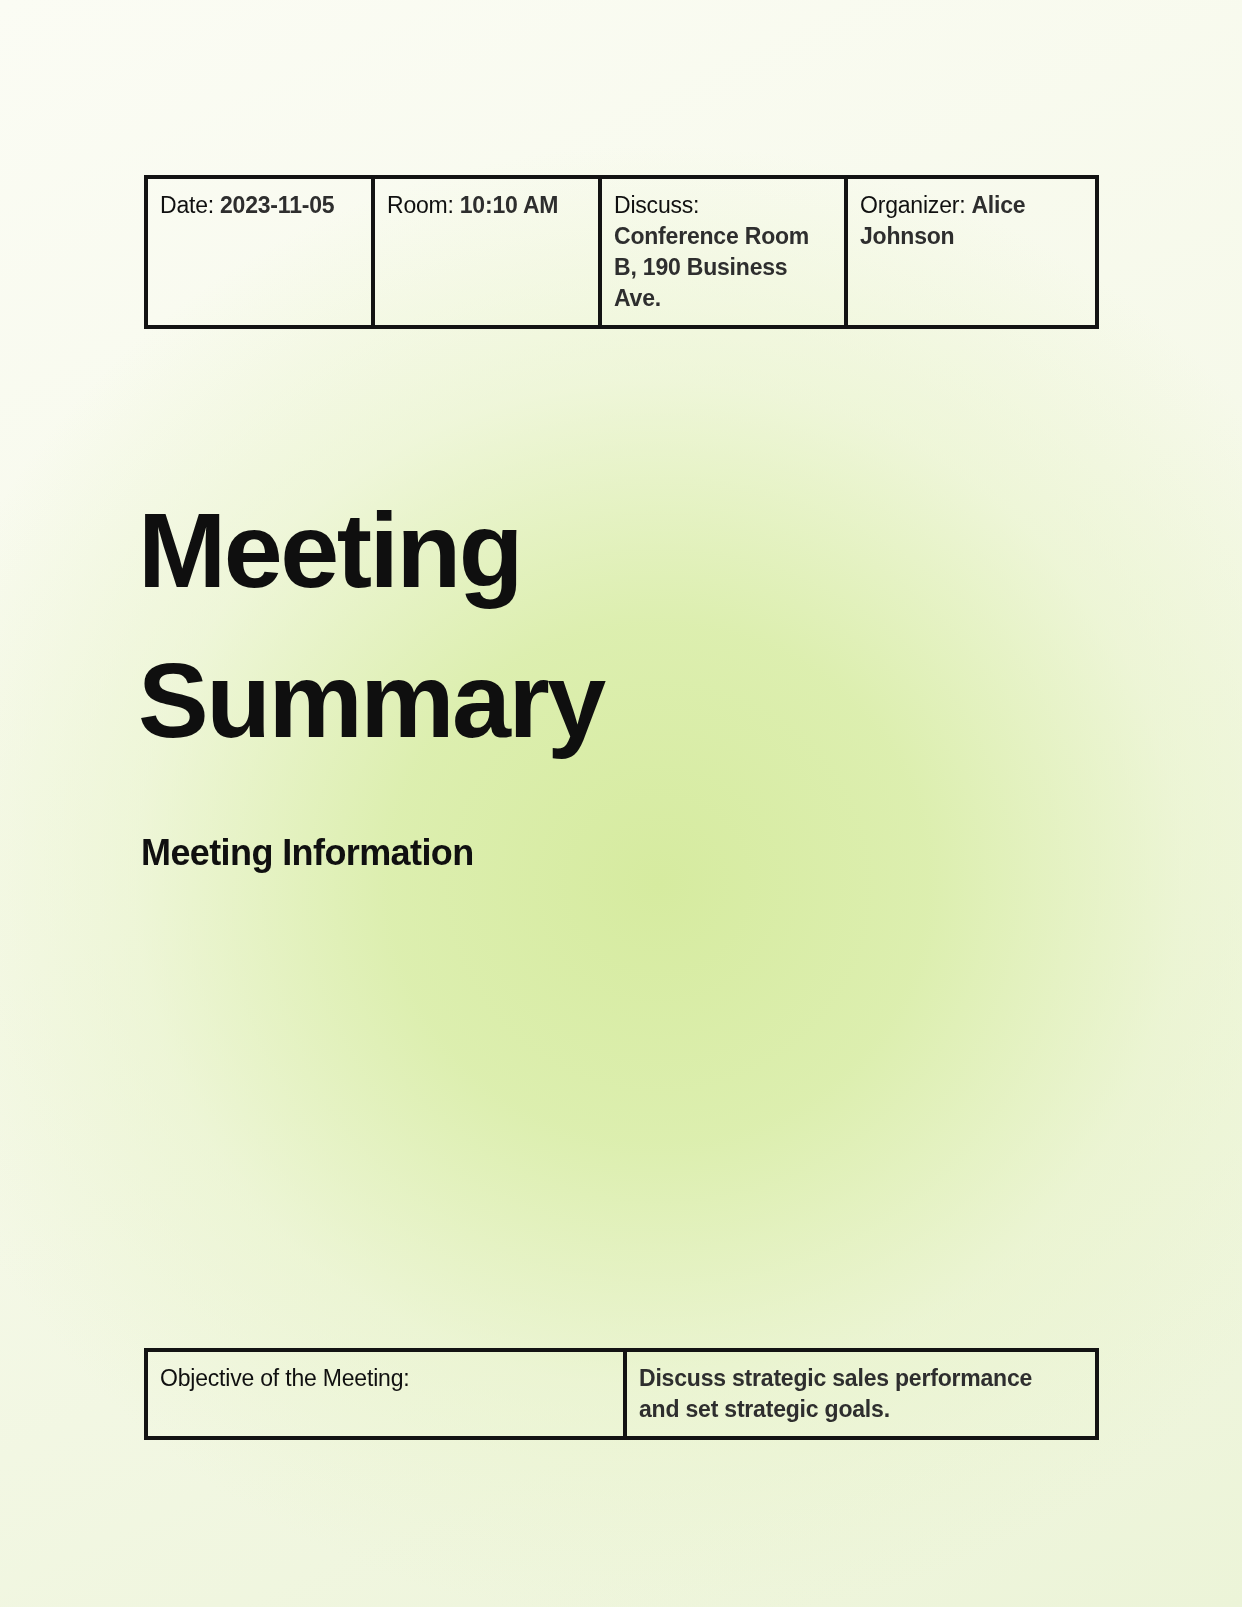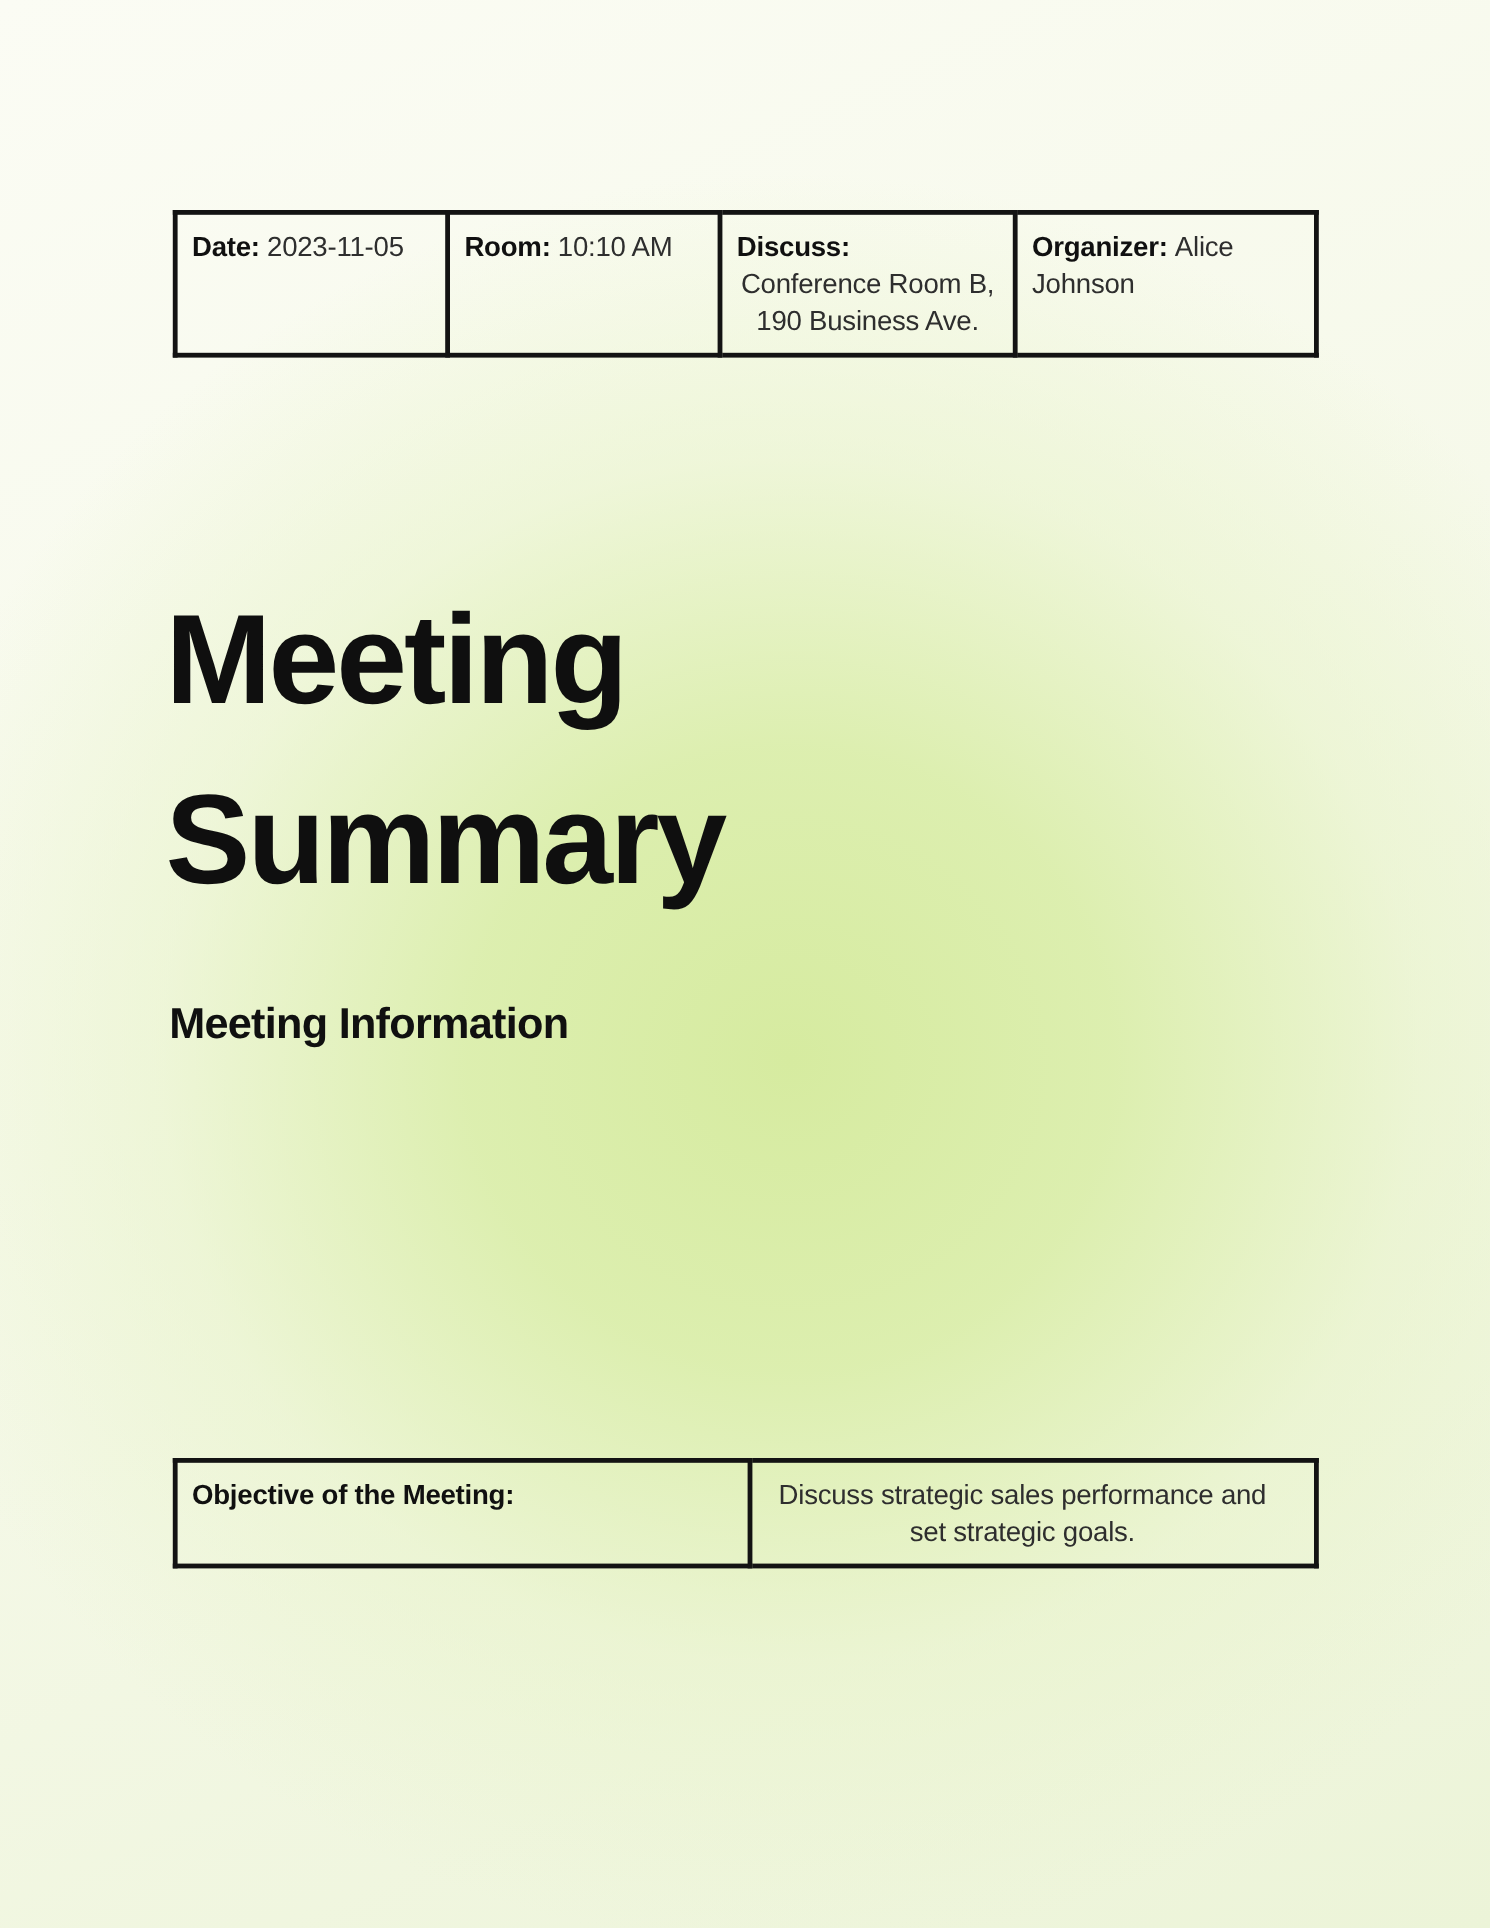--- a/index.html
+++ b/index.html
@@ -24,22 +24,22 @@
   table { border-collapse: collapse; table-layout: fixed; background: transparent; }
   td {
     border: 4px solid #131313;
     vertical-align: top;
     padding: 11px 12px;
     font-size: 23px;
     line-height: 31px;
     color: #2e2e2e;
     letter-spacing: -0.2px;
   }
-  .lbl { font-weight: 700; color: #101010; margin-right: 6px; }
-  .val { font-weight: 400; text-align: center; }
+  .lbl { font-weight: 400; color: #101010; margin-right: 6px; }
+  .val { font-weight: 700; }
   .val-block { display: block; margin-right: 0; }
 
   .info-table {
     position: absolute;
     left: 144px;
     top: 175px;
     width: 951px;
     height: 122px;
   }
 
@@ -62,21 +62,21 @@
     font-size: 36px;
     font-weight: 700;
     letter-spacing: -0.6px;
     color: #101010;
     margin-top: 20px;
   }
 
   .objective-table {
     position: absolute;
     left: 144px;
-    top: 1215px;
+    top: 1348px;
     width: 951px;
     height: 72px;
   }
   .obj-value-wrap { display: block; max-width: 426px; }
 </style>
 </head>
 <body>
 
 <div class="page">
 

